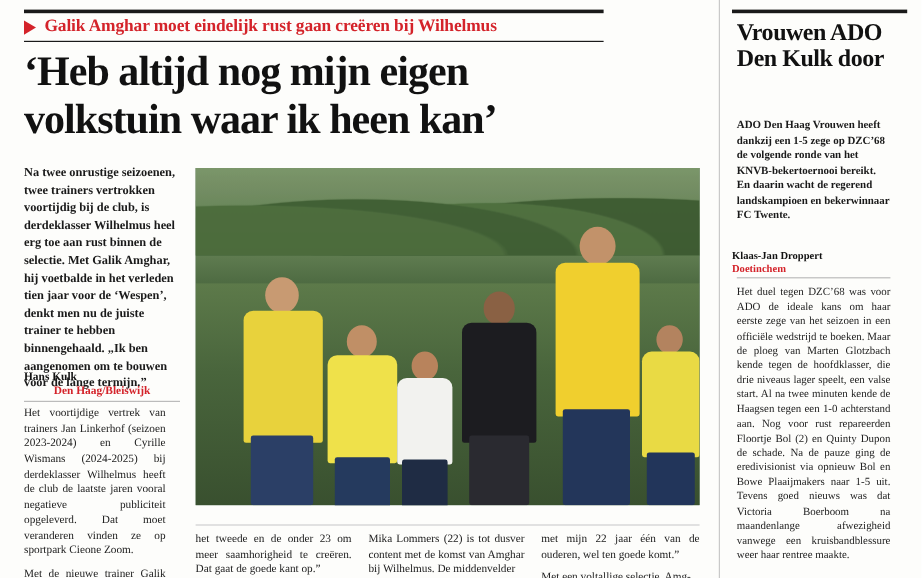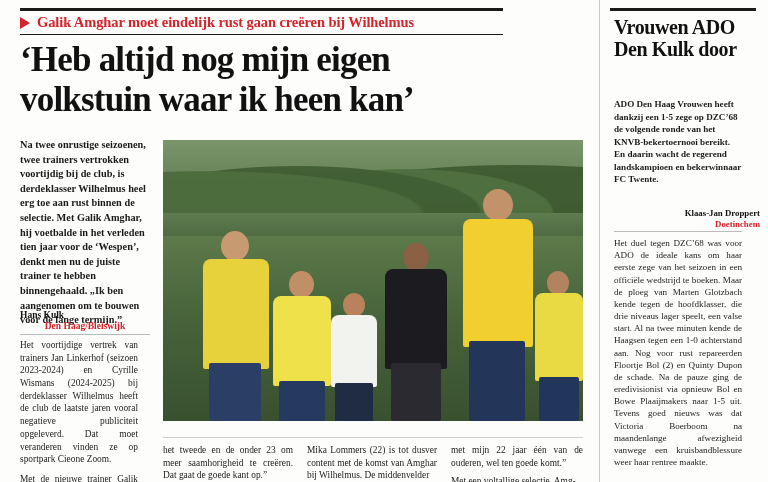--- a/index.html
+++ b/index.html
@@ -288,24 +288,23 @@
     top: 98px;
     width: 128px;
     font-size: 9.1px;
     line-height: 1.38;
     font-weight: bold;
     color: #1a1a1a;
     text-align: left;
   }
   .side-byline {
     position: absolute;
-    left: 632px;
+    left: 610px;
     top: 208px;
     width: 128px;
-    text-align: right;
   }
   .side-byline .name {
     font-size: 8.8px;
     font-weight: bold;
     color: #111;
     margin-bottom: 1px;
   }
   .side-byline .place {
     font-size: 8.8px;
     font-weight: bold;

